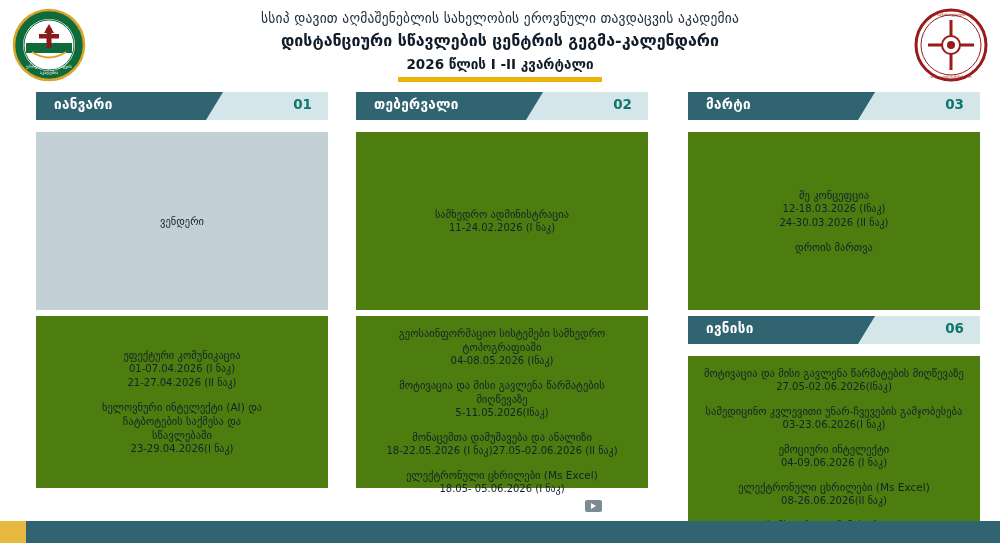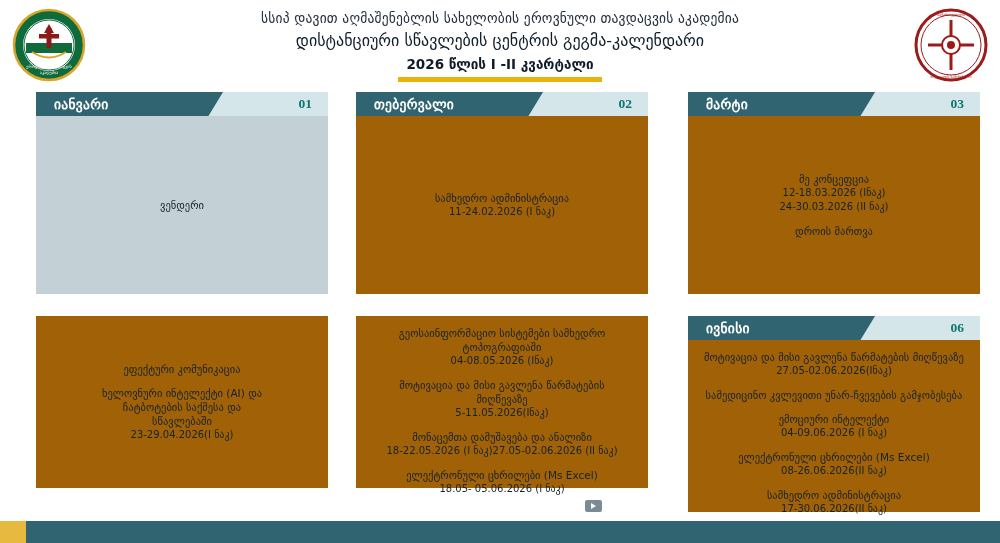--- a/index.html
+++ b/index.html
@@ -30,21 +30,21 @@
     color: #1d2b3a;
   }
   .hdr-line1 {
     font-size: 13.5px;
     letter-spacing: 0.2px;
     line-height: 20px;
     color: #22303f;
   }
   .hdr-line2 {
     font-size: 16px;
-    font-weight: normal;
+    font-weight: bold;
     line-height: 26px;
     color: #101d28;
   }
   .hdr-line3 {
     font-size: 13.5px;
     font-weight: bold;
     line-height: 20px;
     color: #101d28;
     border-bottom: 5px solid #eab308;
     display: inline-block;
@@ -71,23 +71,22 @@
     width: 292px;
   }
   .col1 { left: 36px; }
   .col2 { left: 356px; }
   .col3 { left: 688px; }
   .row1 { top: 0px; }
   .row2 { top: 224px; }
 
   .month-head {
     position: relative;
-    height: 24px;
+    height: 40px;
     width: 292px;
-    font-family: Liberation Serif, serif;
   }
   .band-dark {
     position: absolute;
     left: 0; top: 0;
     height: 28px;
     width: 205px;
     background: #2f6470;
     clip-path: polygon(0 0, 100% 0, 86% 100%, 0 100%);
   }
   .band-light {
@@ -121,21 +120,21 @@
     width: 292px;
     background: #c3d1d6;
     padding: 10px 8px;
     color: #14222c;
     text-align: center;
     font-size: 10.5px;
     line-height: 15px;
   }
   .month-body.h1 { height: 178px; }
   .month-body.h2 { height: 172px; }
-  .month-body.white { background: #a16207; }
+  .month-body.white { background: #4d7c0f; }
 
   .center-wrap {
     position: absolute;
     left: 0; right: 0;
     top: 50%;
     transform: translateY(-50%);
     padding: 0 10px;
   }
   .top-wrap {
     position: absolute;
@@ -284,20 +283,22 @@
           </div>
         </div>
       </div>
     </div>
 
     <div class="month col1 row2">
       <div class="month-body h2 white">
         <div class="center-wrap">
           <div class="event">
             <div class="event-title" style="white-space:pre-line">ეფექტური კომუნიკაცია</div>
+            <div class="event-dates" style="white-space:pre-line">01-07.04.2026 (I ნაკ)
+21-27.04.2026 (II ნაკ)</div>
           </div>
           <div class="event">
             <div class="event-title" style="white-space:pre-line">ხელოვნური ინტელექტი (AI) და
 ჩატბოტების საქმესა და
 სწავლებაში</div>
             <div class="event-dates" style="white-space:pre-line">23-29.04.2026(I ნაკ)</div>
           </div>
         </div>
       </div>
     </div>
@@ -335,20 +336,21 @@
         <div class="month-num">06</div>
       </div>
       <div class="month-body h2 white">
         <div class="top-wrap">
           <div class="event">
             <div class="event-title">მოტივაცია და მისი გავლენა წარმატების მიღწევაზე</div>
             <div class="event-dates">27.05-02.06.2026(Iნაკ)</div>
           </div>
           <div class="event">
             <div class="event-title">სამედიცინო კვლევითი უნარ-ჩვევების გამჯობესება</div>
+            <div class="event-dates">03-23.06.2026(I ნაკ)</div>
           </div>
           <div class="event">
             <div class="event-title">ემოციური ინტელექტი</div>
             <div class="event-dates">04-09.06.2026 (I ნაკ)</div>
           </div>
           <div class="event">
             <div class="event-title">ელექტრონული ცხრილები (Ms Excel)</div>
             <div class="event-dates">08-26.06.2026(II ნაკ)</div>
           </div>
           <div class="event">

